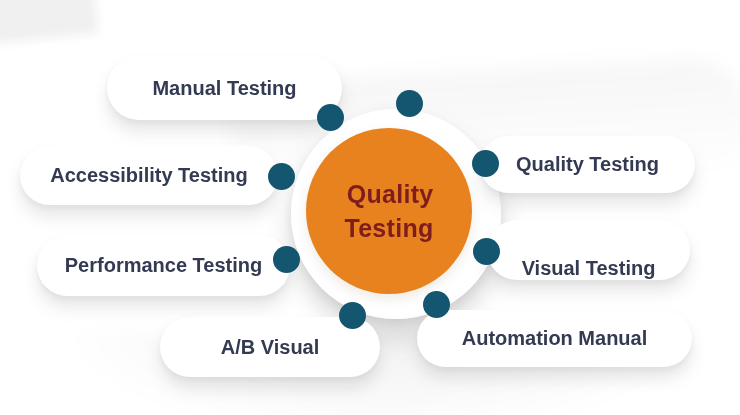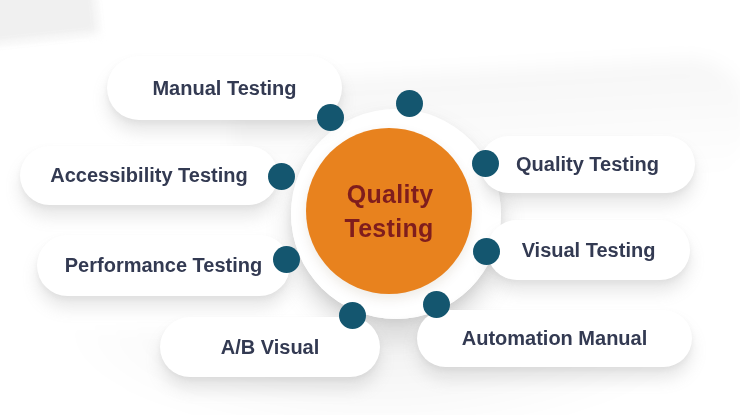--- a/index.html
+++ b/index.html
@@ -52,21 +52,21 @@
     box-shadow:0 12px 16px rgba(140,140,140,0.20), 0 3px 5px rgba(140,140,140,0.10);
   }
   .pill span{
     color:var(--text,#333A52);font-weight:700;font-size:20px;white-space:nowrap;
   }
   .pill-manual       {left:107px;top:56px; width:235px;height:64px;text-align:center;}
   .pill-api          {left:393px;top:47px; width:220px;height:58px;}
   .pill-accessibility{left:20px; top:146px;width:258px;height:59px;}
   .pill-security     {left:480px;top:136px;width:215px;height:57px;}
   .pill-performance  {left:37px; top:235px;width:253px;height:61px;align-items:center;}
-  .pill-visual       {left:487px;top:220px;width:203px;height:60px;}
+  .pill-visual       {left:487px;top:220px;width:203px;height:60px;align-items:flex-end;}
   .pill-ab           {left:160px;top:317px;width:220px;height:60px;}
   .pill-automation   {left:417px;top:310px;width:275px;height:57px;}
   
   .dot{
     position:absolute;width:27px;height:27px;border-radius:50%;
     background:var(--dot,#14566F);
   }
   .dot-manual       {left:317px;top:104px;}
   .dot-api          {left:396px;top:90px;}
   .dot-accessibility{left:268px;top:163px;}

